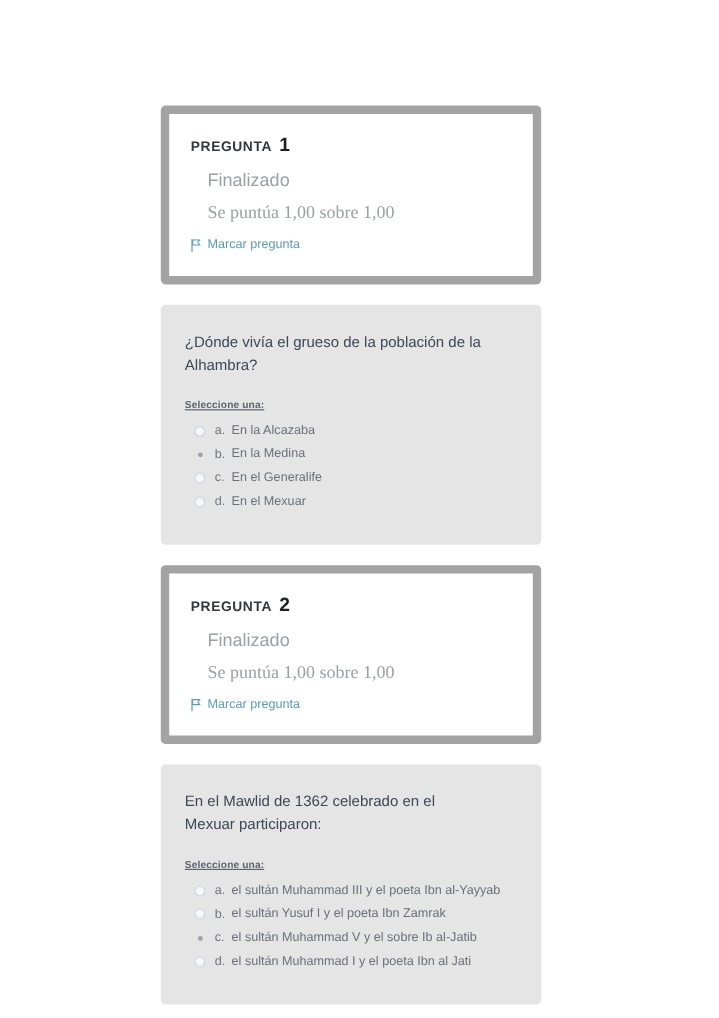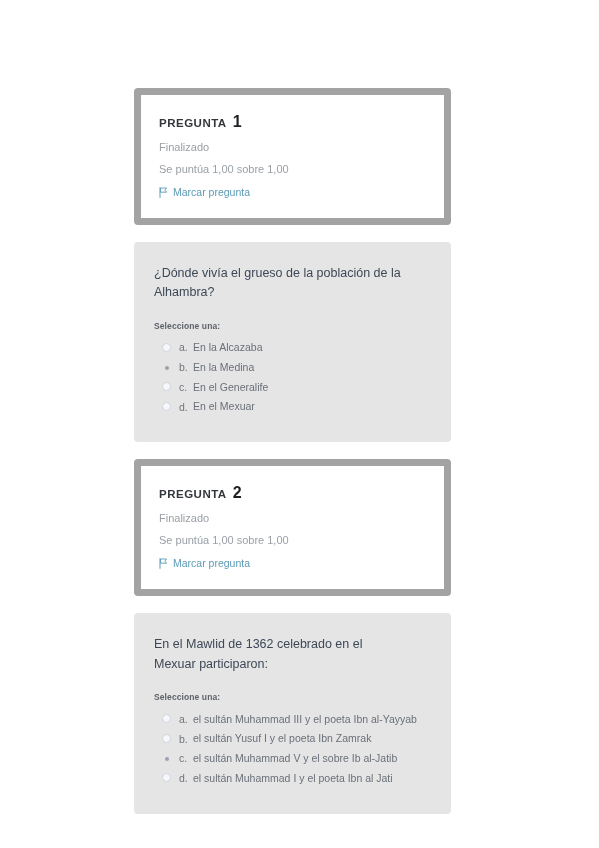--- a/index.html
+++ b/index.html
@@ -51,27 +51,28 @@
     text-transform: uppercase;
     color: #32373c;
   }
   .qinfo-heading .num {
     font-size: 16px;
     font-weight: bold;
     color: #1d2124;
   }
   .qinfo-state,
   .qinfo-grade {
-    font-size: 11px;
+    font-size: 15px;
     color: #9aa0a6;
     line-height: 1.45;
-    margin: 0 0 6px 0;
+    margin: 0 0 6px 14px;
   }
   .qinfo-grade {
     margin-bottom: 9px;
+    font-family: Liberation Serif, serif;
   }
   .flag-link {
     display: flex;
     align-items: flex-start;
     gap: 5px;
     font-size: 10.5px;
     color: #5b9bb5;
     text-decoration: none;
     cursor: pointer;
   }
@@ -99,20 +100,21 @@
     color: #3d4756;
     margin: 0 0 18px 0;
     max-width: 252px;
   }
   .select-label {
     font-size: 8.5px;
     font-weight: bold;
     color: #5e636b;
     margin: 0 0 7px 0;
     letter-spacing: 0.1px;
+    text-decoration: underline;
   }
   .answers {
     list-style: none;
     margin: 0;
     padding: 0;
   }
   .answer {
     display: flex;
     align-items: center;
     gap: 0;

